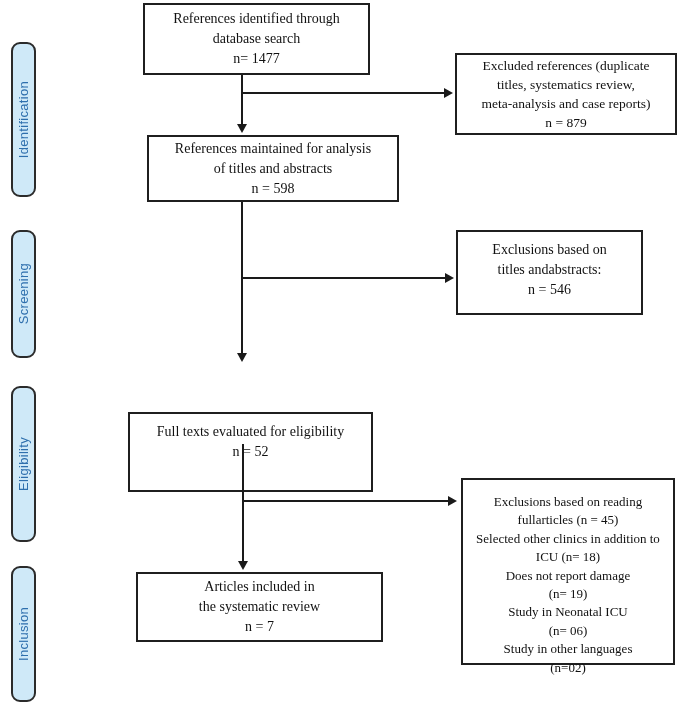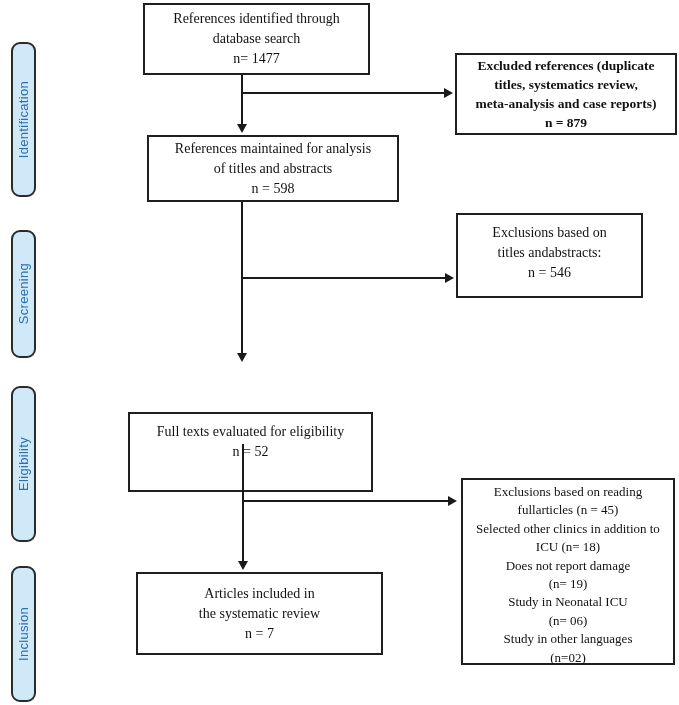--- a/index.html
+++ b/index.html
@@ -45,31 +45,31 @@
     text-align: center;
   }
   .box-text {
     white-space: pre-line;
     color: #111111;
     font-size: 14px;
     line-height: 20px;
     width: 100%;
   }
   #box-identified        { left: 143px; top: 3px;   width: 227px; height: 72px; }
-  #box-excluded-initial  { left: 455px; top: 53px;  width: 222px; height: 82px; font-weight: bold; }
+  #box-excluded-initial  { left: 455px; top: 53px;  width: 222px; height: 82px; }
   #box-excluded-initial .box-text { font-size: 13.5px; line-height: 19px; }
   #box-maintained        { left: 135px; top: 135px; width: 252px; height: 67px; margin-left: 12px; }
-  #box-excluded-titles   { left: 456px; top: 213px; width: 187px; height: 85px;
+  #box-excluded-titles   { left: 456px; top: 230px; width: 187px; height: 85px;
                            justify-content: flex-start; padding-top: 8px; }
   #box-fulltext          { left: 128px; top: 364px; width: 245px; height: 80px;
                            justify-content: flex-start; padding-top: 8px; margin-top: 48px; }
   #box-excluded-fulltext { left: 461px; top: 478px; width: 214px; height: 187px;
-                           justify-content: flex-start; padding-top: 3px; }
+                           justify-content: flex-start; padding-top: 13px; }
   #box-excluded-fulltext .box-text { font-size: 13px; line-height: 18.4px; }
-  #box-included          { left: 136px; top: 572px; width: 247px; height: 83px; }
+  #box-included          { left: 136px; top: 572px; width: 247px; height: 70px; }
 
   
   .line { position: absolute; background: #1a1a1a; }
   .line.v { width: 2px; }
   .line.h { height: 2px; }
   .arrow { position: absolute; width: 0; height: 0; }
   .arrow.down  { border-left: 5px solid transparent; border-right: 5px solid transparent; border-top: 9px solid #1a1a1a; }
   .arrow.right { border-top: 5px solid transparent; border-bottom: 5px solid transparent; border-left: 9px solid #1a1a1a; }
 
   #line-v1 { left: 241px; top: 75px;  height: 50px; }

